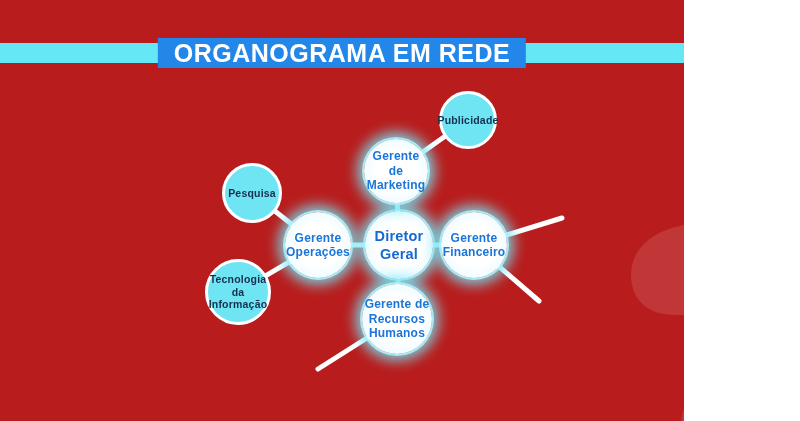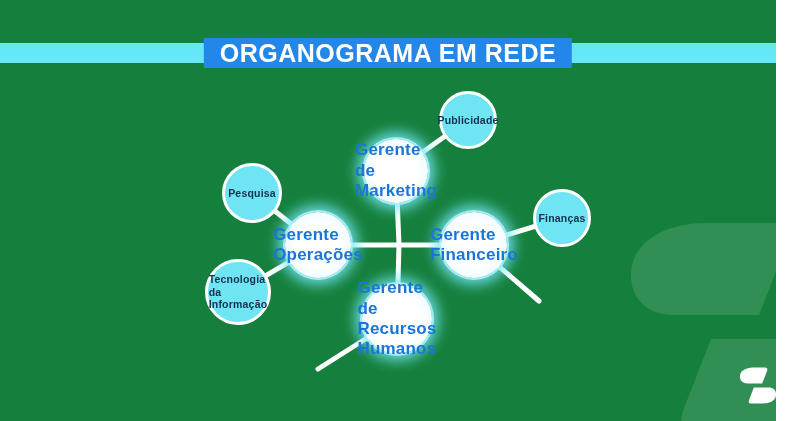--- a/index.html
+++ b/index.html
@@ -1,20 +1,20 @@
 <!DOCTYPE html>
 <html><head>
 <meta charset="utf-8">
 <style>
   html, body { margin: 0; padding: 0; }
   .canvas {
     position: relative;
-    width: 776px;
+    width: 684px;
     height: 421px;
-    background: #15803d;
+    background: #b91c1c;
     overflow: hidden;
     font-family: "Liberation Sans", sans-serif;
   }
 
   
   .band {
     position: absolute;
     left: 0; top: 43px;
     width: 100%; height: 20px;
     background: #66E7F5;
@@ -45,30 +45,31 @@
     stroke-linecap: round;
   }
 
   
   .node {
     position: absolute;
     border-radius: 50%;
     display: flex;
     align-items: center;
     justify-content: center;
+    text-align: center;
     font-weight: bold;
     white-space: pre-line;
     line-height: 1.2;
     box-sizing: border-box;
     letter-spacing: 0.2px;
   }
   .node.mgr {
     background: radial-gradient(circle, #ffffff 45%, #f2fcff 68%, #d9f7fd 100%);
     color: #1B75D8;
-    font-size: 17px;
+    font-size: 12px;
     box-shadow: 0 0 0 2px rgba(173,240,250,0.9), 0 0 13px 7px rgba(116,230,247,0.85);
   }
   .node.central {
     font-size: 14.5px;
     color: #1668D4;
     line-height: 1.25;
   }
   .node.leaf {
     background: #6FE4F2;
     border: 3px solid #ffffff;
@@ -114,30 +115,31 @@
     <line x1="399" y1="245" x2="397" y2="319"></line>
     <line x1="399" y1="245" x2="318" y2="245"></line>
     <line x1="396" y1="171" x2="468" y2="120"></line>
     <line x1="474" y1="245" x2="562" y2="218"></line>
     <line x1="474" y1="245" x2="539" y2="301"></line>
     <line x1="397" y1="319" x2="318" y2="369"></line>
     <line x1="318" y1="245" x2="252" y2="193"></line>
     <line x1="318" y1="245" x2="238" y2="292"></line>
   </svg>
 
+  <div class="node mgr central n-diretor">Diretor
+Geral</div>
 
   <div class="node mgr n-marketing">Gerente de
 Marketing</div>
 
   <div class="node leaf n-publicidade">Publicidade</div>
 
   <div class="node mgr n-financeiro">Gerente
 Financeiro</div>
 
-  <div class="node leaf n-financas">Finanças</div>
 
 
   <div class="node mgr n-recursos">Gerente de
 Recursos
 Humanos</div>
 
 
   <div class="node mgr n-operacoes">Gerente
 Operações</div>
 

